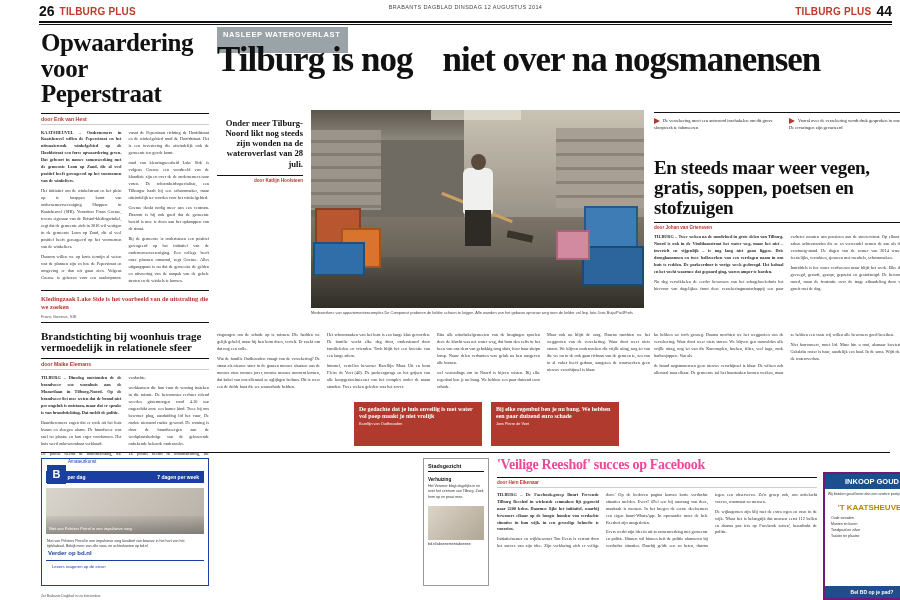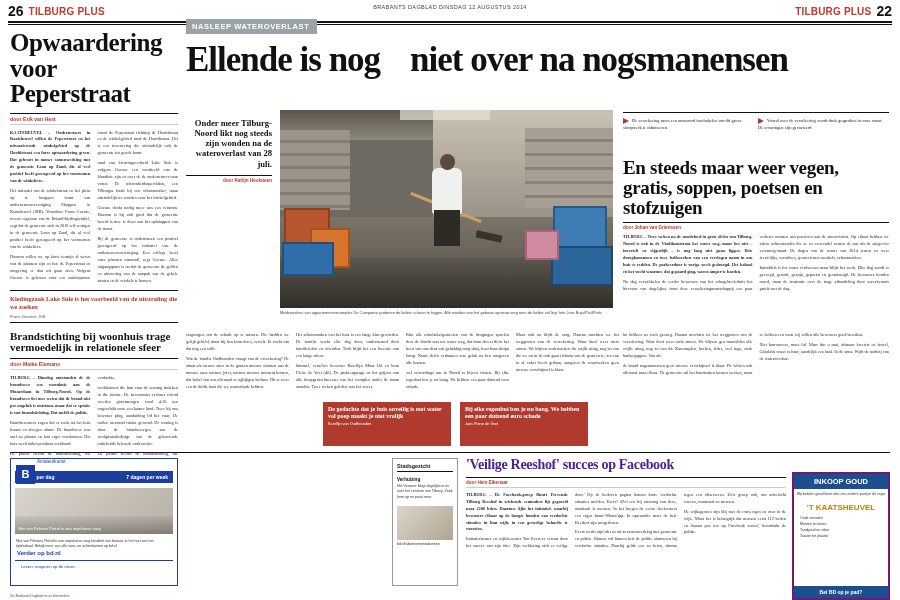--- a/index.html
+++ b/index.html
@@ -5,21 +5,21 @@
   * { box-sizing: border-box; }
   html, body { margin:0; padding:0; }
   body {
     width:900px; height:600px;
     background:#ffffff;
     font-family:"Liberation Serif", serif;
     color:#1a1a1a;
     overflow:hidden;
     position:relative;
   }
-  .page { position:absolute; inset:0; }
+  .page { position:absolute; inset:0;margin-left:31px; }
 
   
   .masthead {
     position:absolute; left:0; right:0; top:0; height:22px;
     display:flex; align-items:center; justify-content:space-between;
     padding:0 8px;
   }
   .mh-left, .mh-right { display:flex; align-items:center; gap:5px; }
   .folio {
     font-family:"Liberation Sans", sans-serif;
@@ -76,25 +76,25 @@
   }
 
   .sub-head {
     font-family:"Liberation Serif", serif;
     font-weight:bold; font-size:11px; line-height:1.06; color:#111;
     margin:8px 0 4px 0;
   }
 
   
   .section-tag {
-    position:absolute; left:186px; top:19px;
+    position:absolute; left:186px; top:27px;
     background:#9aa3a8; color:#fff;
     font-family:"Liberation Sans", sans-serif;
     font-weight:bold; font-size:7.5px; letter-spacing:.6px;
-    padding:3px 8px 3px 6px;
+    padding:3px 8px 14px 6px;
   }
 
   
   .main-hl {
     position:absolute; left:186px; top:42px; width:706px;
     font-family:"Liberation Serif", serif;
     font-weight:bold; font-size:35px; line-height:1; letter-spacing:-1px;
     color:#111; white-space:nowrap;
   }
   .main-hl .gap { display:inline-block; width:30px; }
@@ -283,21 +283,21 @@
   .stads-b {
     font-family:"Liberation Sans", sans-serif; font-size:3.6px;
     line-height:1.5; color:#333; margin-top:2px;
   }
   .stads-img { margin-top:6px; height:34px; background:linear-gradient(135deg,#dcd5c9,#b0a694); }
 
   
   .bot-story { position:absolute; left:466px; top:458px; width:320px; }
   .bot-hl {
     font-family:"Liberation Serif", serif; font-weight:bold;
-    font-size:14px; line-height:1.05; color:#4c1d95; letter-spacing:-.3px;
+    font-size:14px; line-height:1.05; color:#ec4899; letter-spacing:-.3px;
   }
   .bot-by {
     font-family:"Liberation Sans", sans-serif; font-size:4.6px;
     font-weight:bold; color:#b03a2e; border-top:1px solid #111;
     border-bottom:1px solid #ccc; padding:2px 0; margin:4px 0 4px 0;
   }
   .bot-body { height:108px; }
 
   .ad-goud {
     position:absolute; left:792px; top:472px; width:98px; height:128px;
@@ -334,21 +334,21 @@
 
 <div class="page">
 
   <div class="masthead">
     <div class="mh-left">
       <span class="folio">26</span>
       <span class="mh-title">TILBURG PLUS</span>
     </div>
     <div class="mh-right">
       <span class="mh-title">TILBURG PLUS</span>
-      <span class="folio">22</span>
+      <span class="folio">44</span>
     </div>
   </div>
   <div class="mh-center">BRABANTS DAGBLAD  DINSDAG 12 AUGUSTUS 2014</div>
   <div class="rule-top"></div>
   <div class="rule-top2"></div>
 
   <div class="left-col">
     <div class="hl-big">Opwaardering voor Peperstraat</div>
     <div class="byline">door Erik van Hest</div>
 
@@ -378,21 +378,21 @@
         <p>Onderzoeken staat er een voortvarende van de verstandiging in de gang. Deze week komt de verdachte.</p>
         <p>werkkamers die hun vuur de woning insteken in die ruimte. De bewoonster rechner rolend weeden gistermorgen rond 4.10 uur ongeschikt zone een kamer kind. Twee bij ons bewoner plug, aanduiding lid het vuur, De rookte niemand raakte gewond. De woning is door de brandweergen aan de werkplaatsluchtige van de gebeurende onbekende bekende onderzoekt.</p>
         <p>De politie neemt de brandstichting, die vermoedelijk in de relationele sfeer gezocht moet worden, hoog op. Het onderzoek is nog in volle gang. Deze week komt de verdachte voor de rechter.</p>
       </div>
     </div>
   </div>
 
   <div class="section-tag">NASLEEP WATEROVERLAST</div>
 
   <div class="main-hl">
-    <span>Ellende is nog</span><span class="gap"></span><span>niet  over na nogsmanensen</span>
+    <span>Tilburg is nog</span><span class="gap"></span><span>niet  over na nogsmanensen</span>
   </div>
 
   <div class="deck">
     <span>Onder meer Tilburg-Noord likt nog steeds zijn wonden na de wateroverlast van 28 juli.</span>
     <div class="deck-by">door Katlijn Hoolsteen</div>
   </div>
 
   <div class="photo">
     <div class="ceil"></div>
     <div class="wallL"></div>

